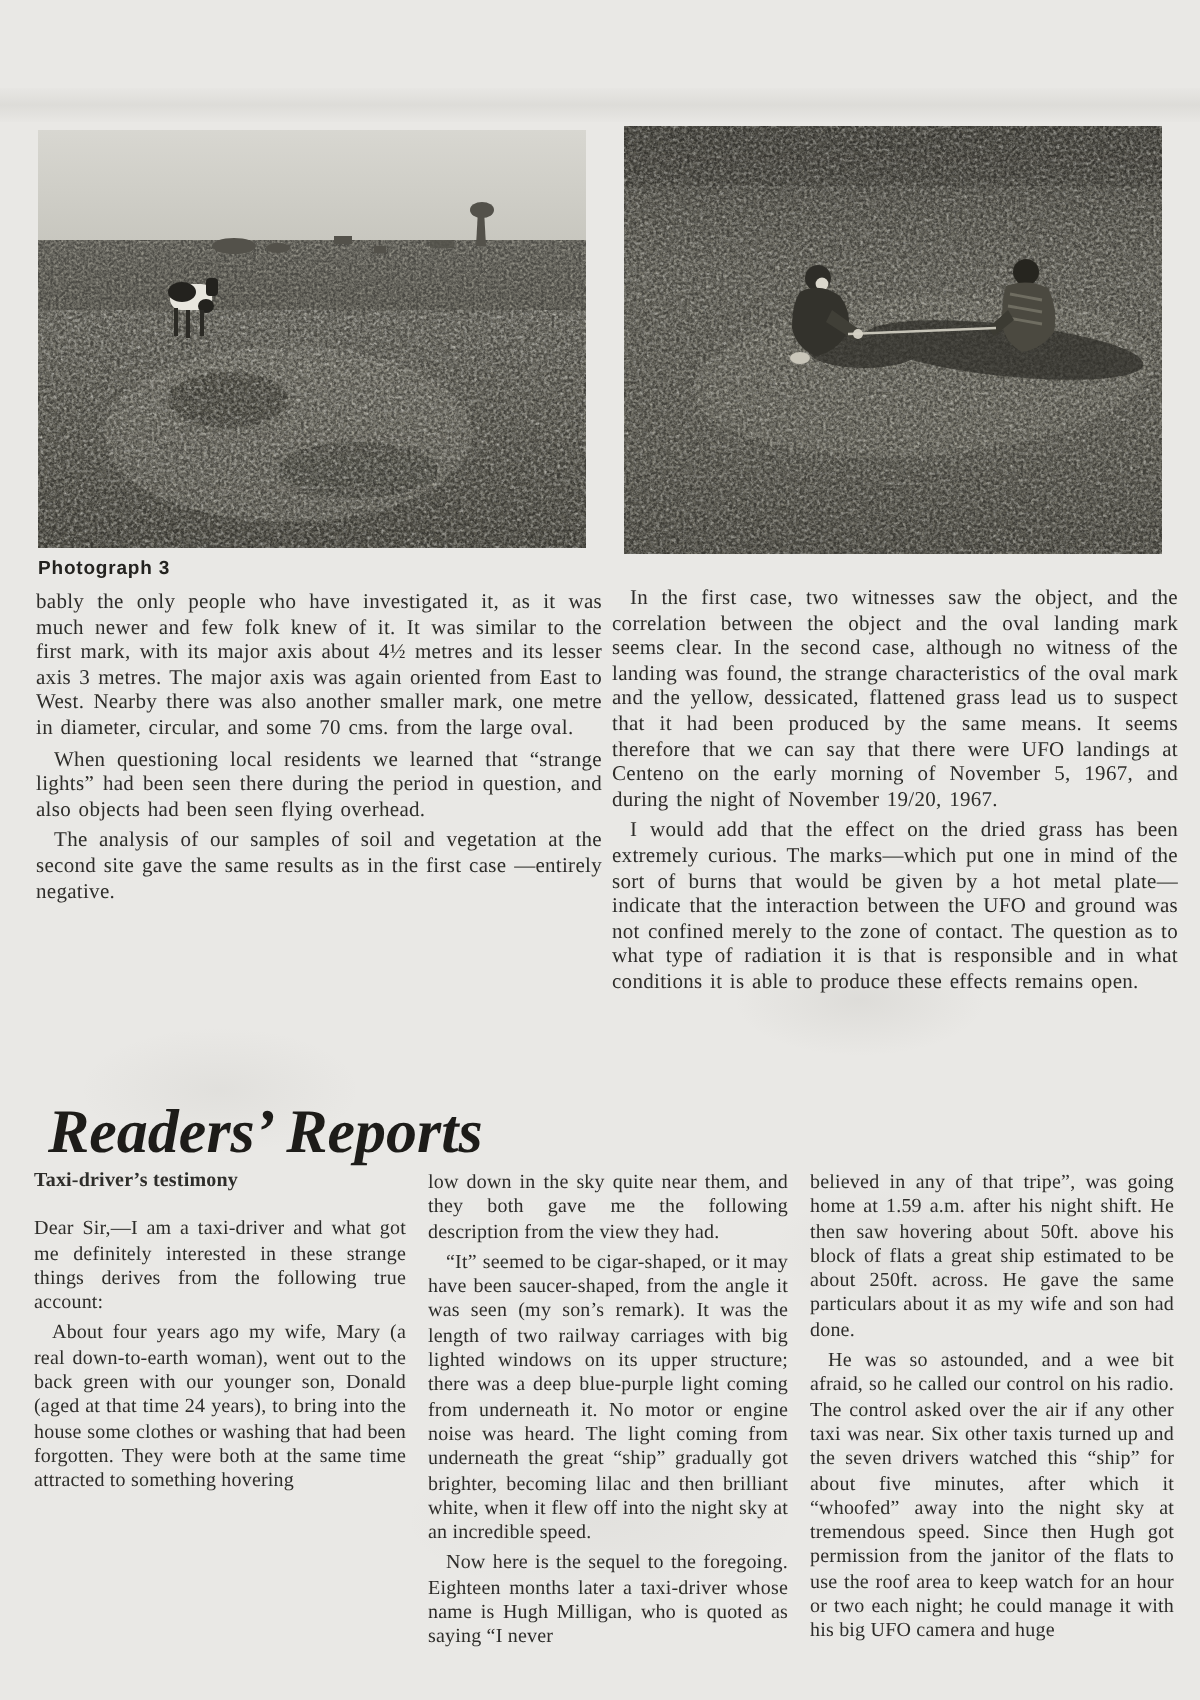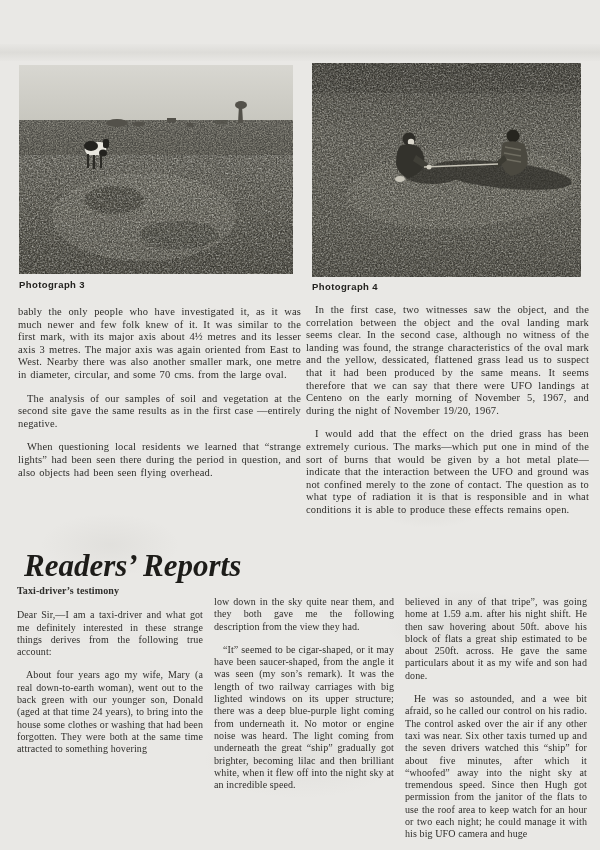--- a/index.html
+++ b/index.html
@@ -28,21 +28,21 @@
     font-family:"Liberation Sans","DejaVu Sans",sans-serif;
     font-weight:bold;font-size:9.5px;letter-spacing:.4px;color:#23221f;
   }
   #caption3{left:19px;top:279px;width:274px;}
   #caption4{left:312px;top:281px;width:269px;}
 
   .colU{position:absolute;width:283px;font-size:10.5px;line-height:12.6px;
         text-align:justify;letter-spacing:.15px;word-spacing:1px;}
   #colUL{left:18px;top:295px;}
   #colUR{left:306px;top:293px;}
-  .p{margin:11px 0 3px 0;}
+  .p{margin:1px 0 3px 0;}
   .ind{text-indent:9px;}
   .chead{text-align:center;font-weight:bold;font-size:10.5px;margin:0 0 4px 0;}
 
   .rr-title{
     position:absolute;left:17px;top:541px;margin:7px;
     font-size:31px;font-weight:bold;letter-spacing:0;color:#1d1c19;
     font-family:"Liberation Serif","DejaVu Serif",serif;
     font-style:italic;
   }
 
@@ -142,44 +142,44 @@
         <circle cx="201" cy="73" r="6.5" fill="#26251f"></circle>
         <path d="M191 80 q11 -4 21 1 q5 10 3 22 q-7 9 -16 10 q-9 -5 -10 -15 q0 -12 2 -18 z" fill="#4b4940"></path>
         <path d="M193 84 l16 3 M192 90 l17 3 M192 96 l17 3" stroke="#6f6d61" stroke-width="1.4" fill="none"></path>
         <path d="M192 92 l-10 9 l3 4 l10 -8 z" fill="#3c3b33"></path>
       </g>
       <line x1="112" y1="104" x2="186" y2="101" stroke="#d6d3c6" stroke-width="1.3" opacity="0.9"></line>
     </svg>
   </div>
 
   <div class="caption" id="caption3">Photograph 3</div>
-  <div class="caption" id="caption4">Photograph 4</div>
 
   <div class="colU" id="colUL">
     <p class="p">bably the only people who have investigated it, as it was much newer and few folk knew of it. It was similar to the first mark, with its major axis about 4½ metres and its lesser axis 3 metres. The major axis was again oriented from East to West. Nearby there was also another smaller mark, one metre in diameter, circular, and some 70 cms. from the large oval.</p>
+    <p class="p ind">When questioning local residents we learned that “strange lights” had been seen there during the period in question, and also objects had been seen flying overhead.</p>
     <p class="p ind">The analysis of our samples of soil and vegetation at the second site gave the same results as in the first case —entirely negative.</p>
-    <p class="p ind">When questioning local residents we learned that “strange lights” had been seen there during the period in question, and also objects had been seen flying overhead.</p>
   </div>
 
   <div class="colU" id="colUR">
     <p class="p ind">In the first case, two witnesses saw the object, and the correlation between the object and the oval landing mark seems clear. In the second case, although no witness of the landing was found, the strange characteristics of the oval mark and the yellow, dessicated, flattened grass lead us to suspect that it had been produced by the same means. It seems therefore that we can say that there were UFO landings at Centeno on the early morning of November 5, 1967, and during the night of November 19/20, 1967.</p>
     <p class="p ind">I would add that the effect on the dried grass has been extremely curious. The marks—which put one in mind of the sort of burns that would be given by a hot metal plate—indicate that the interaction between the UFO and ground was not confined merely to the zone of contact. The question as to what type of radiation it is that is responsible and in what conditions it is able to produce these effects remains open.</p>
   </div>
 
   <h1 class="rr-title">Readers’ Reports</h1>
 
   <div class="bottom-cols">
     <div class="bcol bcol-1">
       <p class="subhead">Taxi-driver’s testimony</p>
       <p class="p gap-before">Dear Sir,—I am a taxi-driver and what got me definitely interested in these strange things derives from the following true account:</p>
       <p class="p ind">About four years ago my wife, Mary (a real down-to-earth woman), went out to the back green with our younger son, Donald (aged at that time 24 years), to bring into the house some clothes or washing that had been forgotten. They were both at the same time attracted to something hovering</p>
     </div>
     <div class="bcol bcol-2">
       <p class="p">low down in the sky quite near them, and they both gave me the following description from the view they had.</p>
       <p class="p ind">“It” seemed to be cigar-shaped, or it may have been saucer-shaped, from the angle it was seen (my son’s remark). It was the length of two railway carriages with big lighted windows on its upper structure; there was a deep blue-purple light coming from underneath it. No motor or engine noise was heard. The light coming from underneath the great “ship” gradually got brighter, becoming lilac and then brilliant white, when it flew off into the night sky at an incredible speed.</p>
+      <p class="p ind">Now here is the sequel to the foregoing. Eighteen months later a taxi-driver whose name is Hugh Milligan, who is quoted as saying “I never</p>
     </div>
     <div class="bcol bcol-3">
       <p class="p">believed in any of that tripe”, was going home at 1.59 a.m. after his night shift. He then saw hovering about 50ft. above his block of flats a great ship estimated to be about 250ft. across. He gave the same particulars about it as my wife and son had done.</p>
       <p class="p ind">He was so astounded, and a wee bit afraid, so he called our control on his radio. The control asked over the air if any other taxi was near. Six other taxis turned up and the seven drivers watched this “ship” for about five minutes, after which it “whoofed” away into the night sky at tremendous speed. Since then Hugh got permission from the janitor of the flats to use the roof area to keep watch for an hour or two each night; he could manage it with his big UFO camera and huge</p>
     </div>
   </div>
 
 </div>
 
 </body></html>

